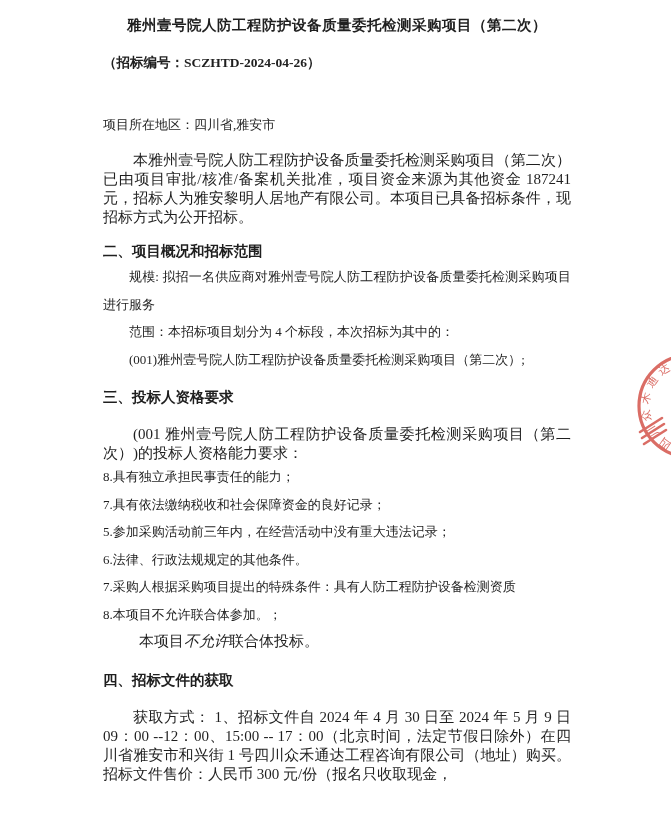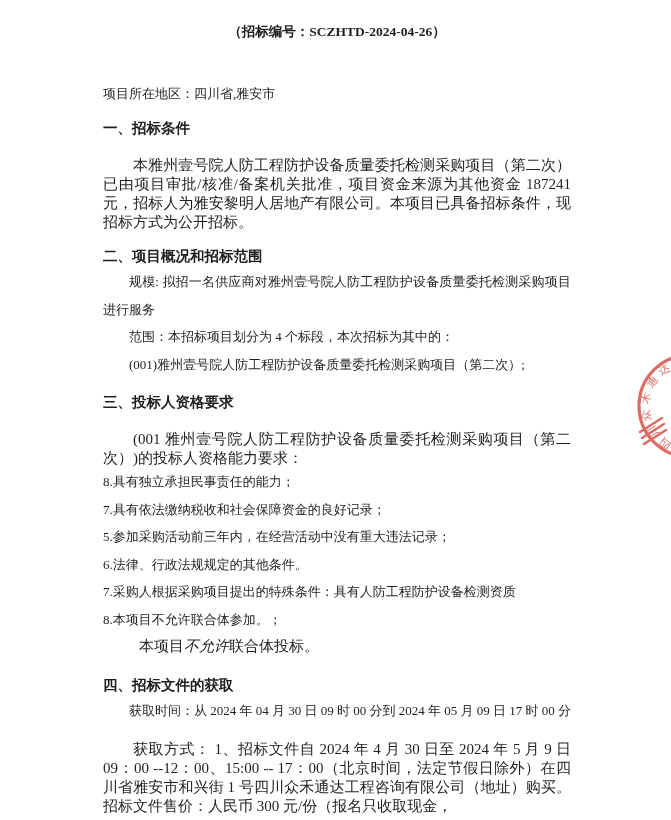--- a/index.html
+++ b/index.html
@@ -20,25 +20,25 @@
     z-index: 2;
   }
   .doc-title {
     text-align: center;
     font-weight: bold;
     font-size: 14.5px;
     line-height: 21px;
     letter-spacing: 0.5px;
   }
   .doc-subtitle {
-    text-align: center;
+    text-align: left;
     font-weight: bold;
     font-size: 13.5px;
     line-height: 20px;
-    margin-top: 7px;
+    margin-top: 17px;
   }
   .location-line {
     margin-top: 42px;
     font-size: 13px;
     line-height: 20px;
   }
   .sec-heading {
     font-size: 14.5px;
     font-weight: bold;
     margin-top: 12px;
@@ -77,44 +77,43 @@
     pointer-events: none;
   }
 </style>
 </head>
 <body>
 
 <div class="page">
 
   <div class="content">
 
+    <div class="doc-title">雅州壹号院人防工程防护设备质量委托检测采购项目（第二次）</div>
     <div class="doc-subtitle">（招标编号：SCZHTD-2024-04-26）</div>
 
     <div class="location-line">项目所在地区：四川省,雅安市</div>
 
-    <div class="sec-heading">一、招标条件</div>
     <div class="para">本雅州壹号院人防工程防护设备质量委托检测采购项目（第二次）已由项目审批/核准/备案机关批准，项目资金来源为其他资金 187241 元，招标人为雅安黎明人居地产有限公司。本项目已具备招标条件，现招标方式为公开招标。</div>
 
     <div class="sec-heading">二、项目概况和招标范围</div>
     <div class="line-indent">规模: 拟招一名供应商对雅州壹号院人防工程防护设备质量委托检测采购项目进行服务</div>
     <div class="line-indent">范围：本招标项目划分为 4 个标段，本次招标为其中的：</div>
     <div class="line-indent">(001)雅州壹号院人防工程防护设备质量委托检测采购项目（第二次）;</div>
 
     <div class="sec-heading">三、投标人资格要求</div>
     <div class="para">(001 雅州壹号院人防工程防护设备质量委托检测采购项目（第二次）)的投标人资格能力要求：</div>
     <div class="list-item">8.具有独立承担民事责任的能力；</div>
     <div class="list-item">7.具有依法缴纳税收和社会保障资金的良好记录；</div>
     <div class="list-item">5.参加采购活动前三年内，在经营活动中没有重大违法记录；</div>
     <div class="list-item">6.法律、行政法规规定的其他条件。</div>
     <div class="list-item">7.采购人根据采购项目提出的特殊条件：具有人防工程防护设备检测资质</div>
     <div class="list-item">8.本项目不允许联合体参加。；</div>
     <div class="note-line"><span>本项目</span><span class="ital">不允许</span><span>联合体投标。</span></div>
 
     <div class="sec-heading">四、招标文件的获取</div>
-    <div class="line-indent">获取时间：从 2024 年 04 月 30 日 09 时 00 分到 2024 年 05 月 09 日 17 时 00 分</div>
     <div class="para">获取方式： 1、招标文件自 2024 年 4 月 30 日至 2024 年 5 月 9 日 09：00 --12：00、15:00 -- 17：00（北京时间，法定节假日除外）在四川省雅安市和兴街 1 号四川众禾通达工程咨询有限公司（地址）购买。招标文件售价：人民币 300 元/份（报名只收取现金，</div>
 
   </div>
 
   <svg class="seal" width="140" height="140" viewBox="0 0 140 140" aria-hidden="true">
     <circle cx="62" cy="60" r="51" fill="none" stroke="#d4544b" stroke-width="3.2"></circle>
     <defs>
       <path id="sealTextPath" d="M 44.7 97.2 A 41 41 0 1 1 72.6 99.4" fill="none"></path>
     </defs>
     <text font-size="11.5" letter-spacing="4.5" fill="#d4544b" font-family="Liberation Serif, DejaVu Serif, serif">

